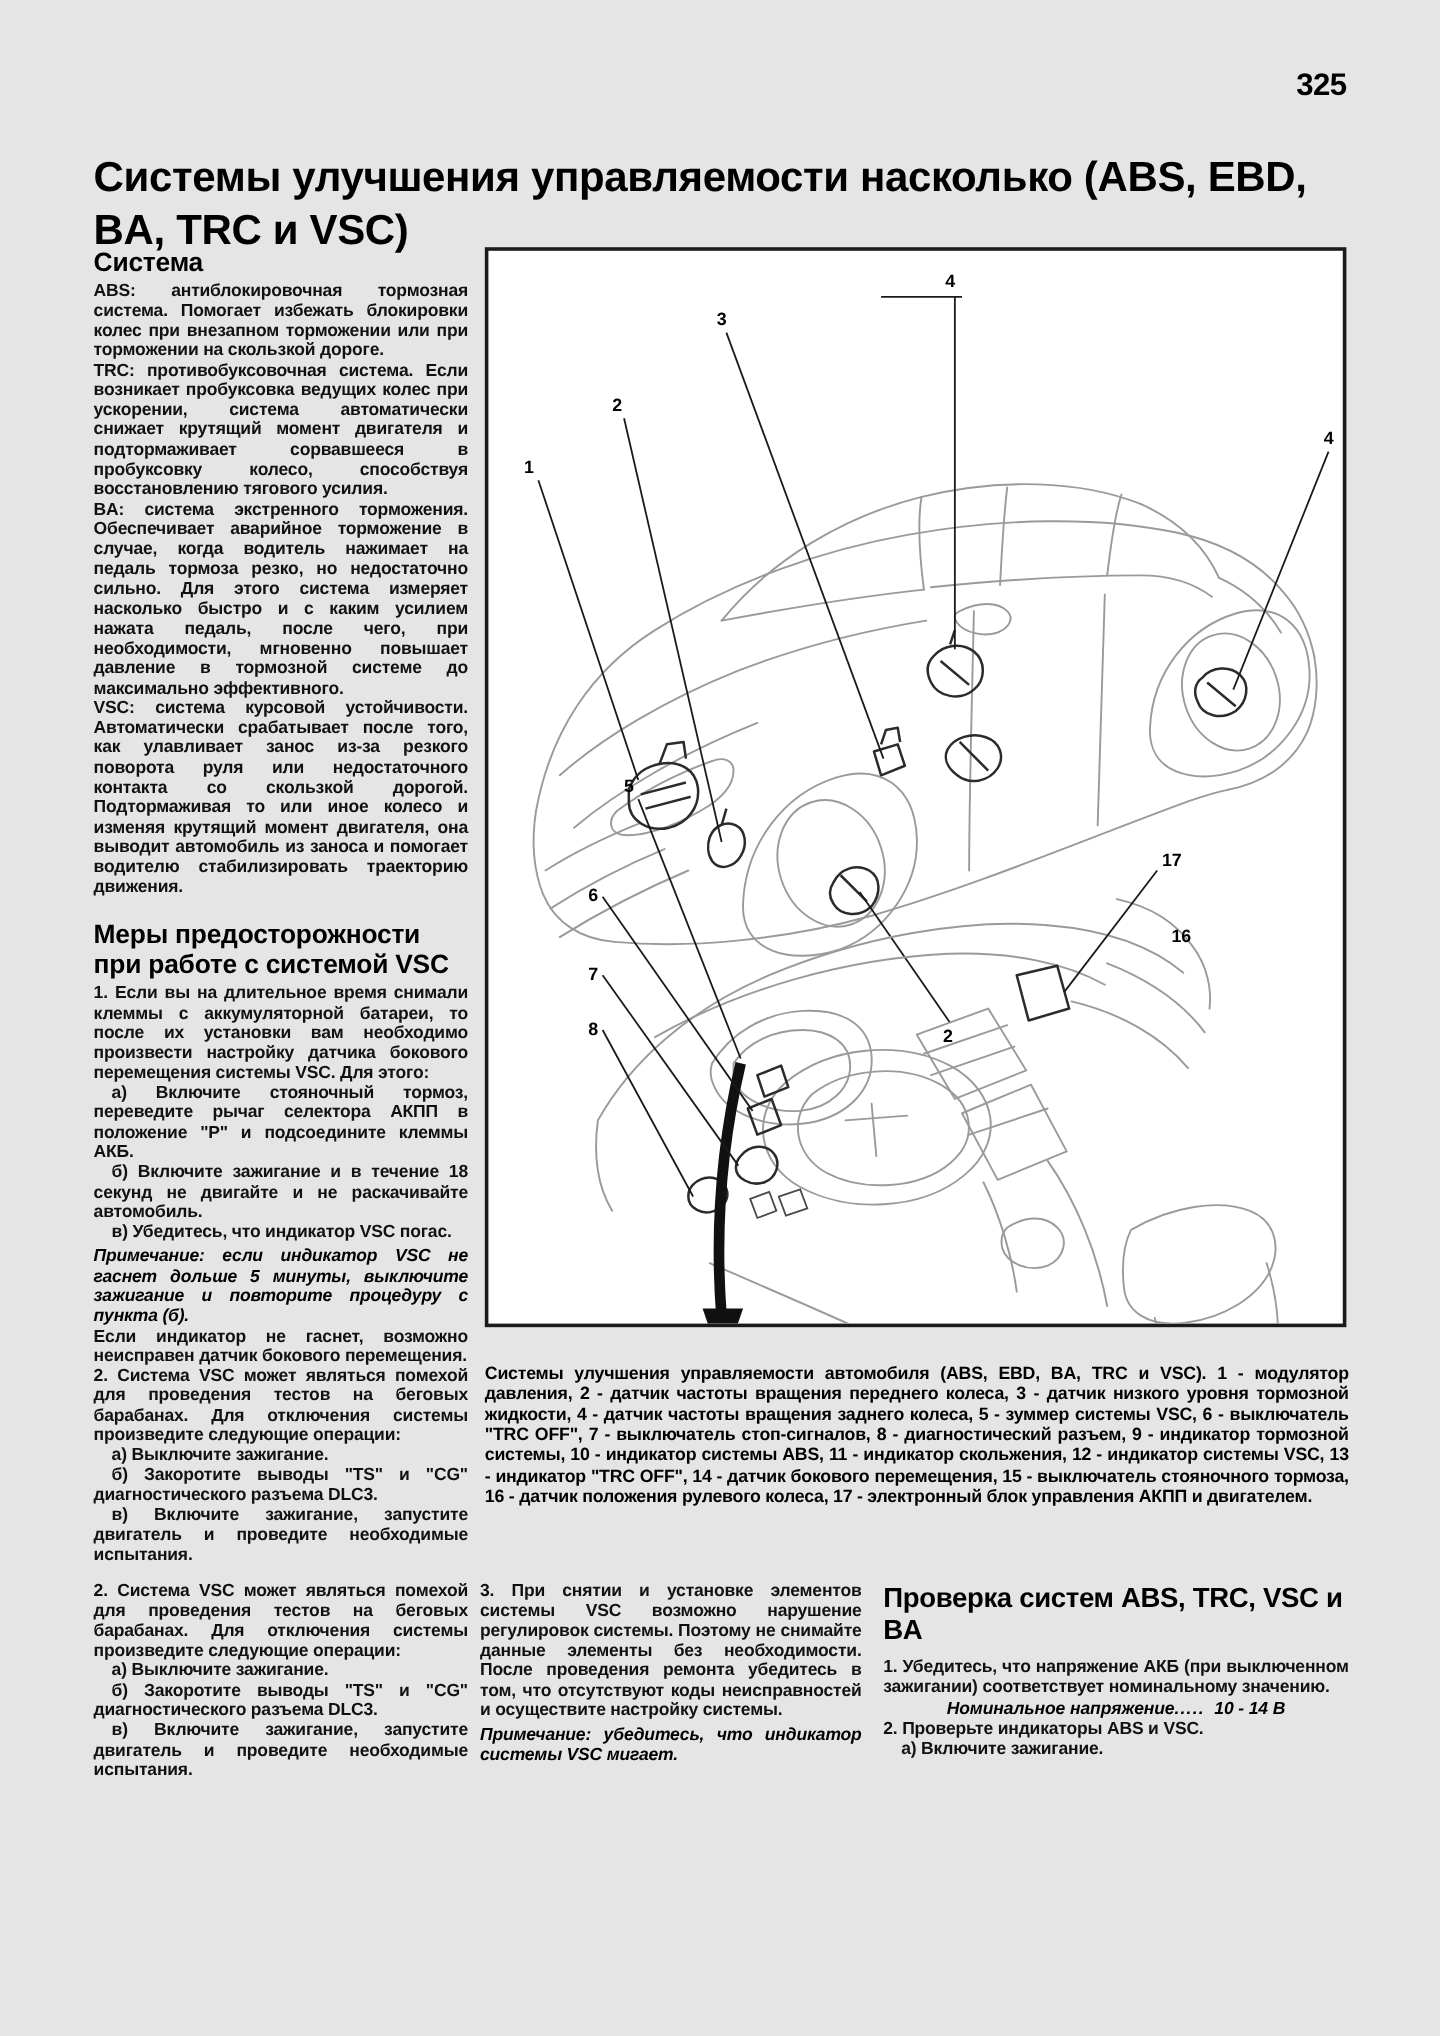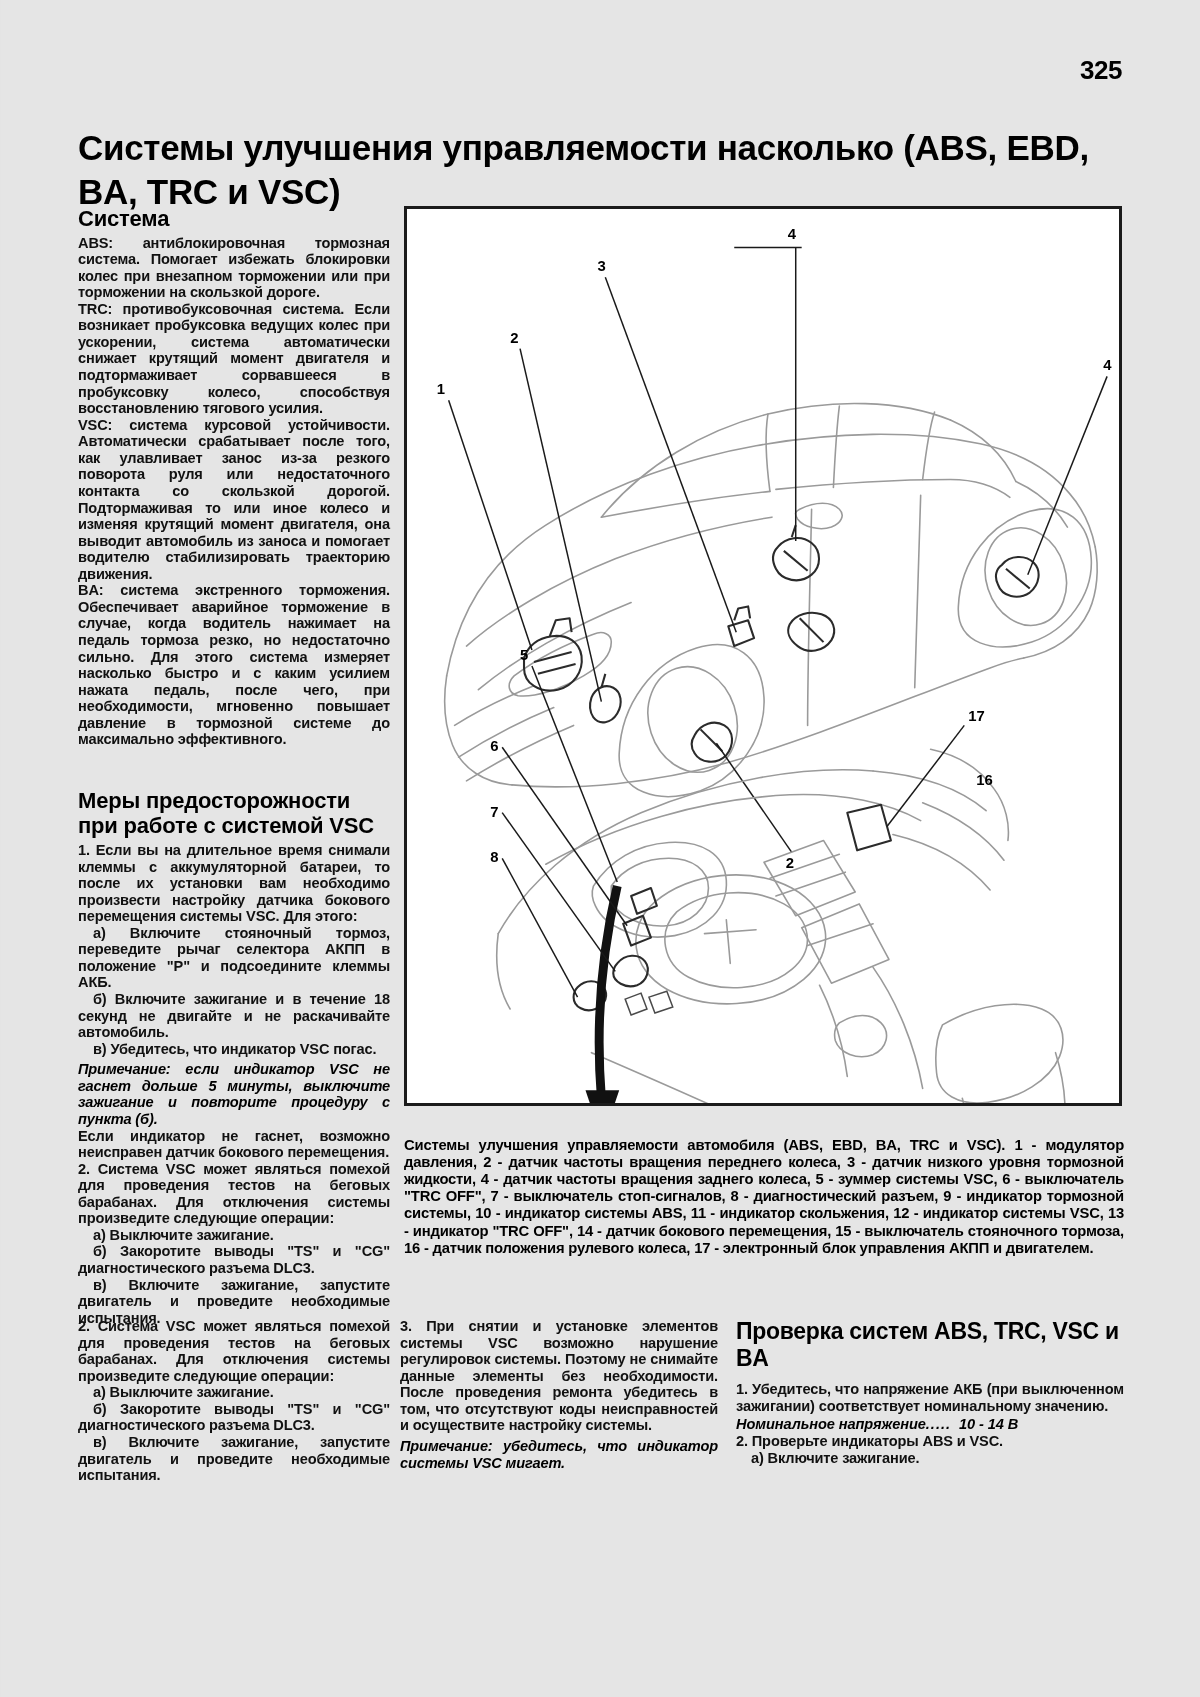--- a/index.html
+++ b/index.html
@@ -49,21 +49,21 @@
     width: 312px;
   }
   h2.section-head {
     font-size: 22px;
     font-weight: bold;
     margin: 0 0 3px 0;
     line-height: 1.16;
     letter-spacing: -0.2px;
   }
   h2.section-head.spaced {
-    margin-top: 40px;
+    margin-top: 18px;
   }
   p.body {
     font-size: 14.6px;
     line-height: 1.135;
     margin: 0;
     text-align: justify;
     font-weight: bold;
     letter-spacing: -0.15px;
     color: #111;
   }
@@ -133,20 +133,21 @@
     line-height: 1.18;
     letter-spacing: -0.3px;
   }
   p.spec {
     font-size: 14.6px;
     line-height: 1.16;
     margin: 2px 0 0 0;
     font-style: italic;
     font-weight: bold;
     letter-spacing: -0.1px;
+    text-align: center;
   }
   .dots { letter-spacing: 1px; }
 
   
   .grain {
     position: absolute;
     inset: 0;
     pointer-events: none;
     background:
       linear-gradient(90deg, rgba(0,0,0,0.012) 0 1px, transparent 1px 4px);
@@ -159,22 +160,22 @@
 <div class="page">
 
   <div class="page-number">325</div>
 
   <h1 class="main-title">Системы улучшения управляемости насколько (ABS, EBD, BA, TRC и VSC)</h1>
 
   <div class="col-left">
     <h2 class="section-head">Система</h2>
     <p class="body">ABS: антиблокировочная тормозная система. Помогает избежать блокировки колес при внезапном торможении или при торможении на скользкой дороге.</p>
     <p class="body">TRC: противобуксовочная система. Если возникает пробуксовка ведущих колес при ускорении, система автоматически снижает крутящий момент двигателя и подтормаживает сорвавшееся в пробуксовку колесо, способствуя восстановлению тягового усилия.</p>
+    <p class="body">BA: система экстренного торможения. Обеспечивает аварийное торможение в случае, когда водитель нажимает на педаль тормоза резко, но недостаточно сильно. Для этого система измеряет насколько быстро и с каким усилием нажата педаль, после чего, при необходимости, мгновенно повышает давление в тормозной системе до максимально эффективного.</p>
     <p class="body">VSC: система курсовой устойчивости. Автоматически срабатывает после того, как улавливает занос из-за резкого поворота руля или недостаточного контакта со скользкой дорогой. Подтормаживая то или иное колесо и изменяя крутящий момент двигателя, она выводит автомобиль из заноса и помогает водителю стабилизировать траекторию движения.</p>
-    <p class="body">BA: система экстренного торможения. Обеспечивает аварийное торможение в случае, когда водитель нажимает на педаль тормоза резко, но недостаточно сильно. Для этого система измеряет насколько быстро и с каким усилием нажата педаль, после чего, при необходимости, мгновенно повышает давление в тормозной системе до максимально эффективного.</p>
 
     <h2 class="section-head spaced">Меры предосторожности при работе с системой VSC</h2>
     <p class="body">1. Если вы на длительное время снимали клеммы с аккумуляторной батареи, то после их установки вам необходимо произвести настройку датчика бокового перемещения системы VSC. Для этого:</p>
     <p class="body indent">а) Включите стояночный тормоз, переведите рычаг селектора АКПП в положение "P" и подсоедините клеммы АКБ.</p>
     <p class="body indent">б) Включите зажигание и в течение 18 секунд не двигайте и не раскачивайте автомобиль.</p>
     <p class="body indent">в) Убедитесь, что индикатор VSC погас.</p>
     <p class="note"><span class="note-label">Примечание</span><span>: если индикатор VSC не гаснет дольше 5 минуты, выключите зажигание и повторите процедуру с пункта (б).</span></p>
     <p class="body">Если индикатор не гаснет, возможно неисправен датчик бокового перемещения.</p>
     <p class="body">2. Система VSC может являться помехой для проведения тестов на беговых барабанах. Для отключения системы произведите следующие операции:</p>
     <p class="body indent">а) Выключите зажигание.</p>

